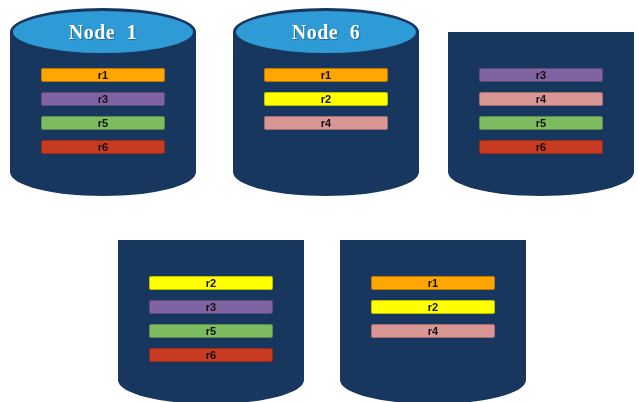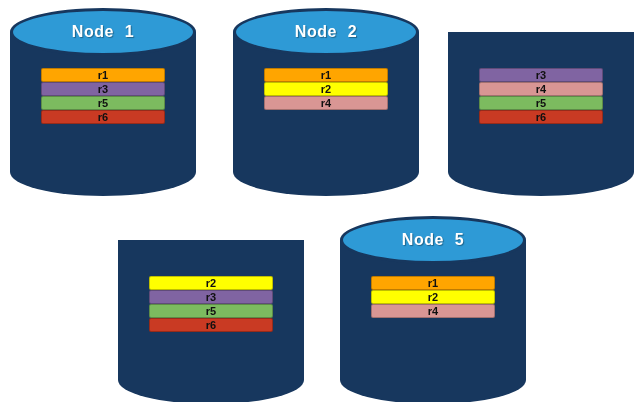--- a/index.html
+++ b/index.html
@@ -38,34 +38,36 @@
     box-sizing: border-box;
     background: var(--cyl-top, #2E9AD6);
     border: 3px solid var(--cyl-body, #17375E);
     border-radius: 50%;
     display: flex;
     align-items: center;
     justify-content: center;
   }
   .node-label {
     color: #ffffff;
-    font-size: 16px;
+    font-size: 20px;
     font-weight: 700;
     letter-spacing: 0.5px;
     word-spacing: 6px;
     text-shadow: 1px 1px 1px rgba(0,0,0,0.35);
+    font-family: Liberation Serif, serif;
   }
   .bars {
     position: absolute;
     top: 60px;
     left: 0;
     right: 0;
     display: flex;
     flex-direction: column;
     align-items: center;
+    gap: 10px;
     border-radius: 26px;
   }
   .bar {
     width: 124px;
     height: 14px;
     border-radius: 2px;
     border: 1px solid rgba(0,0,0,0.25);
     box-sizing: border-box;
     display: flex;
     align-items: center;
@@ -96,21 +98,21 @@
         <div class="bar" style="background: rgb(255, 165, 0);">r1</div>
         <div class="bar" style="background: rgb(128, 100, 162);">r3</div>
         <div class="bar" style="background: rgb(124, 187, 95);">r5</div>
         <div class="bar" style="background: rgb(201, 58, 35);">r6</div>
       </div>
   </div>
 
   <div class="cylinder pos-1">
     <div class="cyl-body"></div>
     <div class="cyl-top">
-      <span class="node-label">Node 2</span>
+      <span class="node-label">Node 6</span>
     </div>
     <div class="bars">
         <div class="bar" style="background: rgb(255, 165, 0);">r1</div>
         <div class="bar" style="background: rgb(255, 255, 0);">r2</div>
         <div class="bar" style="background: rgb(217, 150, 148);">r4</div>
       </div>
   </div>
 
   <div class="cylinder pos-2">
     <div class="cyl-body"></div>
@@ -127,23 +129,20 @@
     <div class="bars">
         <div class="bar" style="background: rgb(255, 255, 0);">r2</div>
         <div class="bar" style="background: rgb(128, 100, 162);">r3</div>
         <div class="bar" style="background: rgb(124, 187, 95);">r5</div>
         <div class="bar" style="background: rgb(201, 58, 35);">r6</div>
       </div>
   </div>
 
   <div class="cylinder pos-4">
     <div class="cyl-body"></div>
-    <div class="cyl-top">
-      <span class="node-label">Node 5</span>
-    </div>
     <div class="bars">
         <div class="bar" style="background: rgb(255, 165, 0);">r1</div>
         <div class="bar" style="background: rgb(255, 255, 0);">r2</div>
         <div class="bar" style="background: rgb(217, 150, 148);">r4</div>
       </div>
   </div>
 
 </div>
 
 </body></html>

